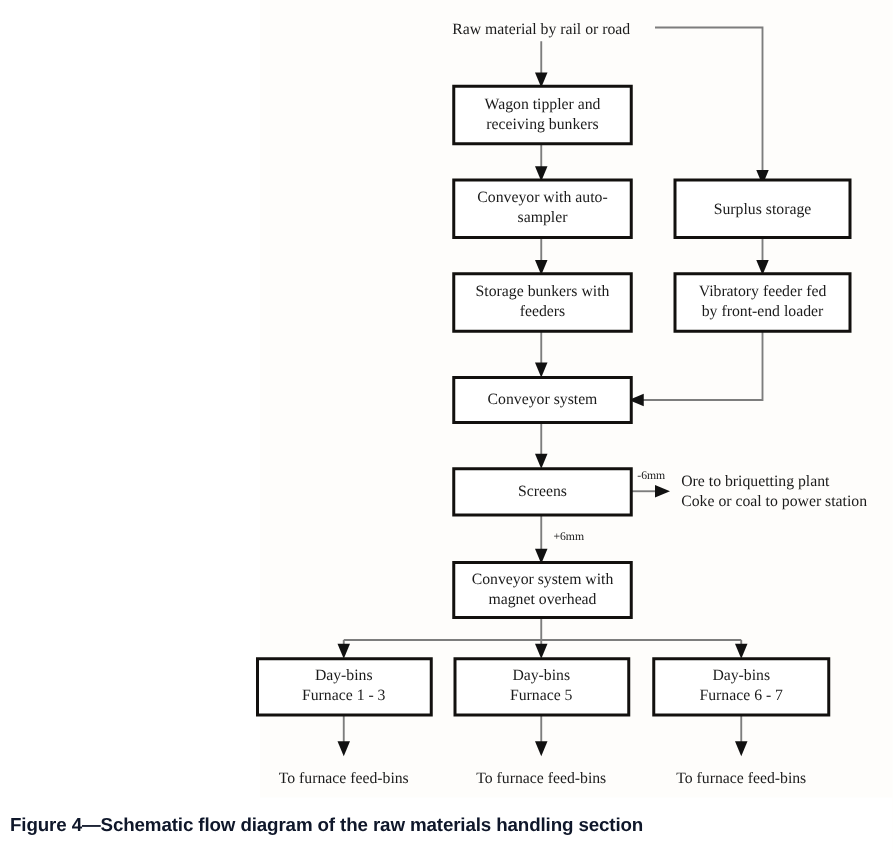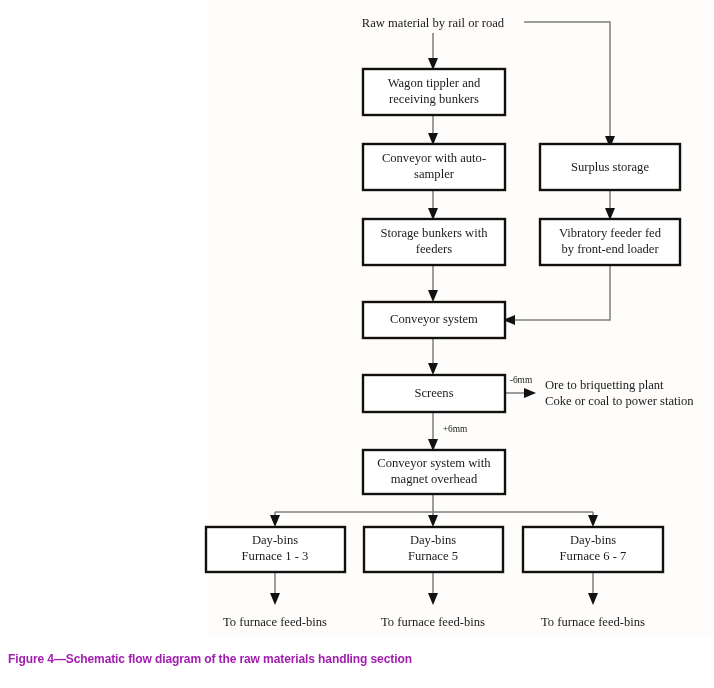--- a/index.html
+++ b/index.html
@@ -61,23 +61,23 @@
     fill:#1b1b1b;
     text-anchor:middle;
   }
 
   
   .caption{
     position:absolute;
     left:8px;top:652px;
     width:700px;
     font-family:"Liberation Sans", sans-serif;
-    font-size:12px;
+    font-size:15px;
     font-weight:bold;
-    color:#a21caf;
+    color:#0f172a;
     letter-spacing:-0.1px;
     white-space:nowrap;
   }
 </style>
 </head>
 <body>
 
 <div id="root">
 
   <div class="panel"></div>

